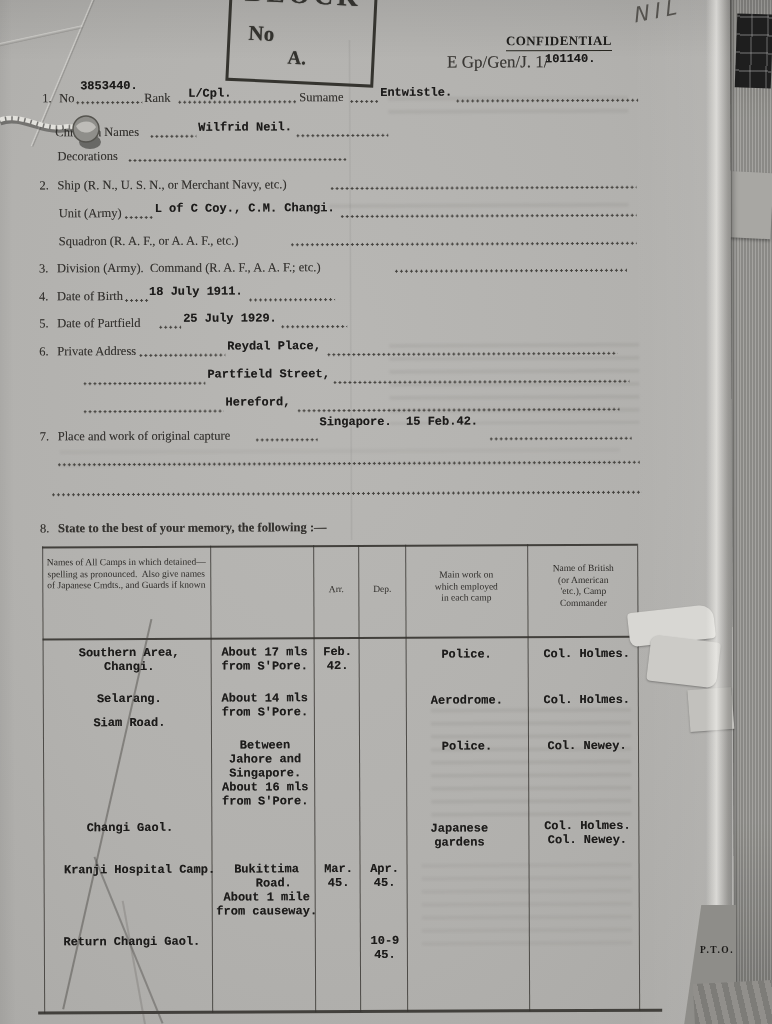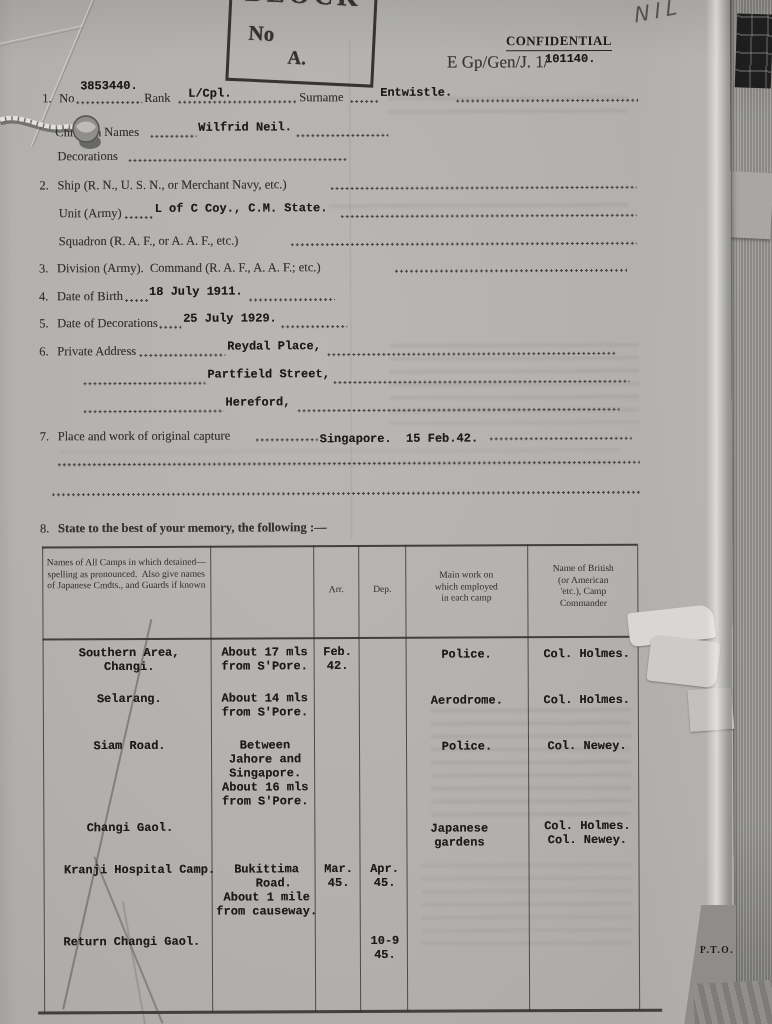--- a/index.html
+++ b/index.html
@@ -122,38 +122,38 @@
 
       <div class="p" style="left:59px;top:148px">Decorations</div>
       <div class="dots" style="left:130px;top:158px;width:218px"></div>
 
       <div class="p" style="left:41px;top:177px">2.</div>
       <div class="p" style="left:59px;top:177px">Ship (R. N., U. S. N., or Merchant Navy, etc.)</div>
       <div class="dots" style="left:332px;top:187px;width:306px"></div>
 
       <div class="p" style="left:60px;top:205px">Unit (Army)</div>
       <div class="dots" style="left:126px;top:215px;width:28px"></div>
-      <div class="t" style="left:156px;top:201px">L of C Coy., C.M. State.</div>
+      <div class="t" style="left:156px;top:201px">L of C Coy., C.M. Changi.</div>
       <div class="dots" style="left:342px;top:215px;width:296px"></div>
 
       <div class="p" style="left:60px;top:233px">Squadron (R. A. F., or A. A. F., etc.)</div>
       <div class="dots" style="left:292px;top:243px;width:346px"></div>
 
       <div class="p" style="left:40px;top:260px">3.</div>
       <div class="p" style="left:58px;top:260px">Division (Army).  Command (R. A. F., A. A. F.; etc.)</div>
       <div class="dots" style="left:396px;top:270px;width:232px"></div>
 
       <div class="p" style="left:40px;top:288px">4.</div>
       <div class="p" style="left:58px;top:288px">Date of Birth</div>
       <div class="dots" style="left:126px;top:298px;width:24px"></div>
       <div class="t" style="left:150px;top:284px">18 July 1911.</div>
       <div class="dots" style="left:250px;top:298px;width:86px"></div>
 
       <div class="p" style="left:40px;top:315px">5.</div>
-      <div class="p" style="left:58px;top:315px">Date of Decorations</div>
+      <div class="p" style="left:58px;top:315px">Date of Partfield</div>
       <div class="dots" style="left:160px;top:325px;width:22px"></div>
       <div class="t" style="left:184px;top:311px">25 July 1929.</div>
       <div class="dots" style="left:282px;top:325px;width:66px"></div>
 
       <div class="p" style="left:40px;top:343px">6.</div>
       <div class="p" style="left:58px;top:343px">Private Address</div>
       <div class="dots" style="left:140px;top:353px;width:86px"></div>
       <div class="t" style="left:228px;top:339px">Reydal Place,</div>
       <div class="dots" style="left:328px;top:353px;width:290px"></div>
 
@@ -161,21 +161,21 @@
       <div class="t" style="left:208px;top:367px">Partfield Street,</div>
       <div class="dots" style="left:334px;top:381px;width:296px"></div>
 
       <div class="dots" style="left:84px;top:409px;width:140px"></div>
       <div class="t" style="left:226px;top:395px">Hereford,</div>
       <div class="dots" style="left:298px;top:409px;width:322px"></div>
 
       <div class="p" style="left:40px;top:428px">7.</div>
       <div class="p" style="left:58px;top:428px">Place and work of original capture</div>
       <div class="dots" style="left:256px;top:438px;width:62px"></div>
-      <div class="t" style="left:320px;top:432px">Singapore.  15 Feb.42.</div>
+      <div class="t" style="left:320px;top:415px">Singapore.  15 Feb.42.</div>
       <div class="dots" style="left:490px;top:438px;width:142px"></div>
 
       <div class="dots" style="left:58px;top:462px;width:582px"></div>
       <div class="dots" style="left:52px;top:492px;width:590px"></div>
 
       <div class="p" style="left:40px;top:520px">8.</div>
       <div class="p" style="left:58px;top:520px;font-weight:bold">State to the best of your memory, the following :—</div>
 
       <div class="hl" style="left:42px;top:545px;width:595px;height:2px"></div>
       <div class="hl" style="left:42px;top:637px;width:595px"></div>
@@ -207,21 +207,21 @@
 42.</div>
       <div class="t cell" style="left:405px;top:648px;width:122px;text-align:center">Police.</div>
       <div class="t cell" style="left:533px;top:648px;width:106px">Col. Holmes.</div>
 
       <div class="t cell" style="left:46px;top:691px;width:165px">Selarang.</div>
       <div class="t cell" style="left:214px;top:691px;width:100px">About 14 mls
 from S'Pore.</div>
       <div class="t cell" style="left:405px;top:694px;width:122px;text-align:center">Aerodrome.</div>
       <div class="t cell" style="left:533px;top:694px;width:106px">Col. Holmes.</div>
 
-      <div class="t cell" style="left:46px;top:738px;width:165px">Siam Road.</div>
+      <div class="t cell" style="left:46px;top:715px;width:165px">Siam Road.</div>
       <div class="t cell" style="left:214px;top:738px;width:100px">Between
 Jahore and
 Singapore.
 About 16 mls
 from S'Pore.</div>
       <div class="t cell" style="left:405px;top:740px;width:122px;text-align:center">Police.</div>
       <div class="t cell" style="left:533px;top:740px;width:106px">Col. Newey.</div>
 
       <div class="t cell" style="left:46px;top:820px;width:165px">Changi Gaol.</div>
       <div class="t cell" style="left:408px;top:822px;width:100px">Japanese

